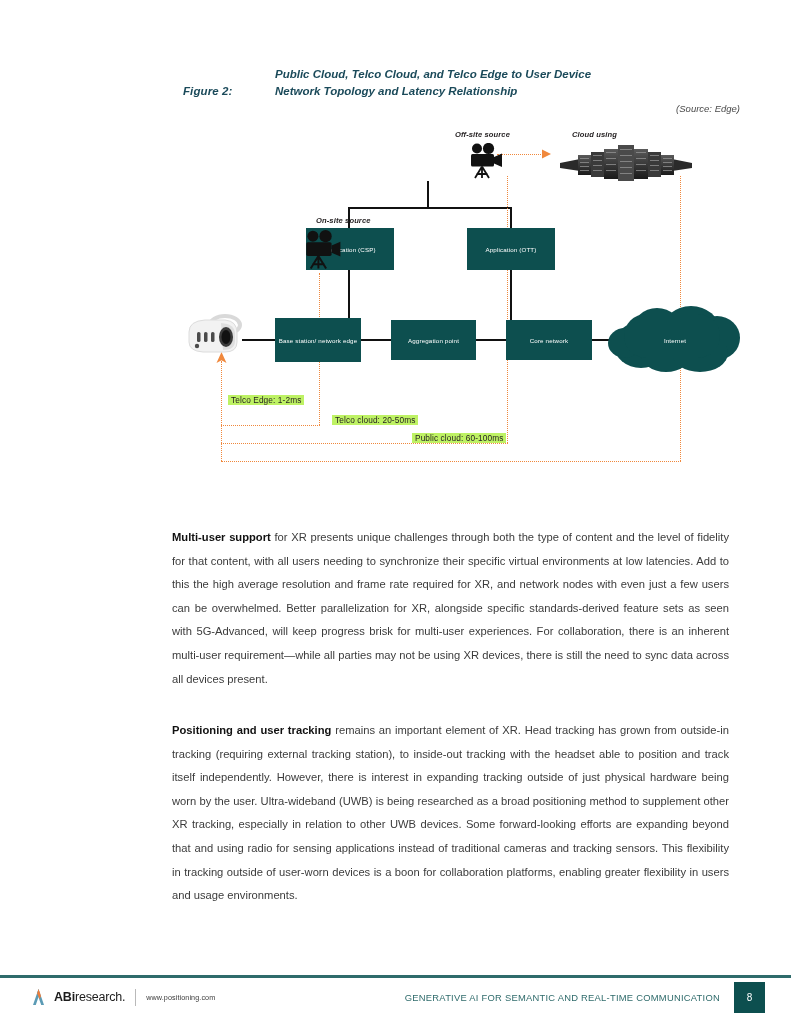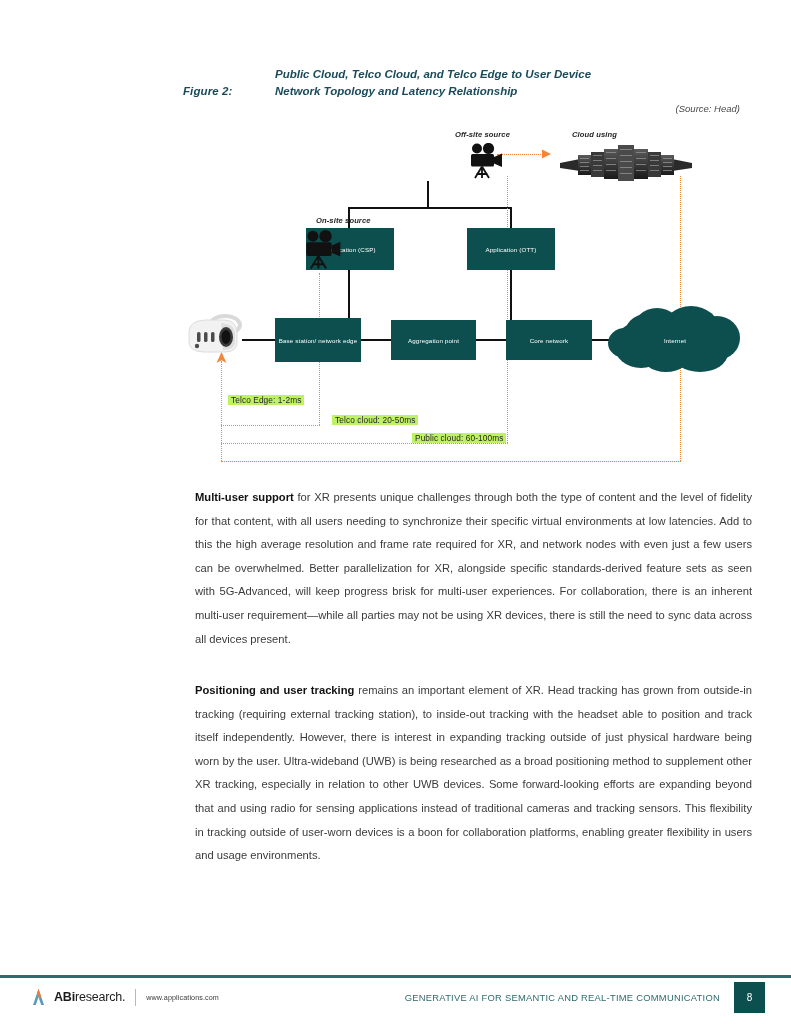--- a/index.html
+++ b/index.html
@@ -50,21 +50,21 @@
     color:#231f20;white-space:nowrap;z-index:6;letter-spacing:.1px;
   }
   .latlabel{
     position:absolute;font-size:8.3px;color:#231f20;
     white-space:nowrap;z-index:6;background:#bef264;padding:0 3px;letter-spacing:.1px;
   }
 
   .icon-wrap{position:absolute;z-index:5;}
 
   
-  .body-col{position:absolute;left:195px;width:557px;}
+  .body-col{position:absolute;left:172px;width:557px;margin-top:40px;}
   .para{
     font-size:11.2px;line-height:23.6px;color:#3b3b3b;
     text-align:justify;text-justify:inter-word;margin:0;
   }
   .para b{color:#111111;font-weight:bold;}
   #para1{top:486px;}
   #para2{top:679px;}
 
   
   .footer-rule{position:absolute;left:0;top:975px;width:791px;height:2.5px;background:#2f6b6b;}
@@ -91,21 +91,21 @@
 
   <div class="fig-caption">
     <div class="fig-row">
       <div class="fig-label">Figure 2:</div>
       <div class="fig-titles">
         <div>Public Cloud, Telco Cloud, and Telco Edge to User Device</div>
         <div>Network Topology and Latency Relationship</div>
       </div>
     </div>
   </div>
-  <div class="fig-source">(Source: Head)</div>
+  <div class="fig-source">(Source: Edge)</div>
 
   <div class="diagram">
 
     <div class="ln" style="left:247px;top:63px;width:2px;height:27px;"></div>
 
     <div class="ln" style="left:168px;top:89px;width:164px;height:2px;"></div>
 
     <div class="ln" style="left:168px;top:89px;width:2px;height:21px;"></div>
 
     <div class="ln" style="left:330px;top:89px;width:2px;height:21px;"></div>
@@ -284,19 +284,19 @@
         <svg width="20" height="20" viewBox="0 0 20 20">
           <path d="M8.5,2 L14,18 L11.2,18 L7.2,6.5 Z" fill="#5b9bb5"></path>
           <path d="M8.5,2 L3,18 L5.8,18 L9.6,6.8 Z" fill="#5b9bb5"></path>
           <path d="M8.5,2 L11,9 L9.6,12 L7.2,6.5 Z" fill="#ef7d3b"></path>
         </svg>
       </div>
       <div class="abi-text">
         <span>ABi</span><span class="light">research.</span>
       </div>
       <div class="logo-div"></div>
-      <div class="logo-url">www.applications.com</div>
+      <div class="logo-url">www.positioning.com</div>
     </div>
     <div class="footer-title">GENERATIVE AI FOR SEMANTIC AND REAL-TIME COMMUNICATION</div>
     <div class="page-badge">8</div>
   </div>
 
 </div>
 
 </body></html>

